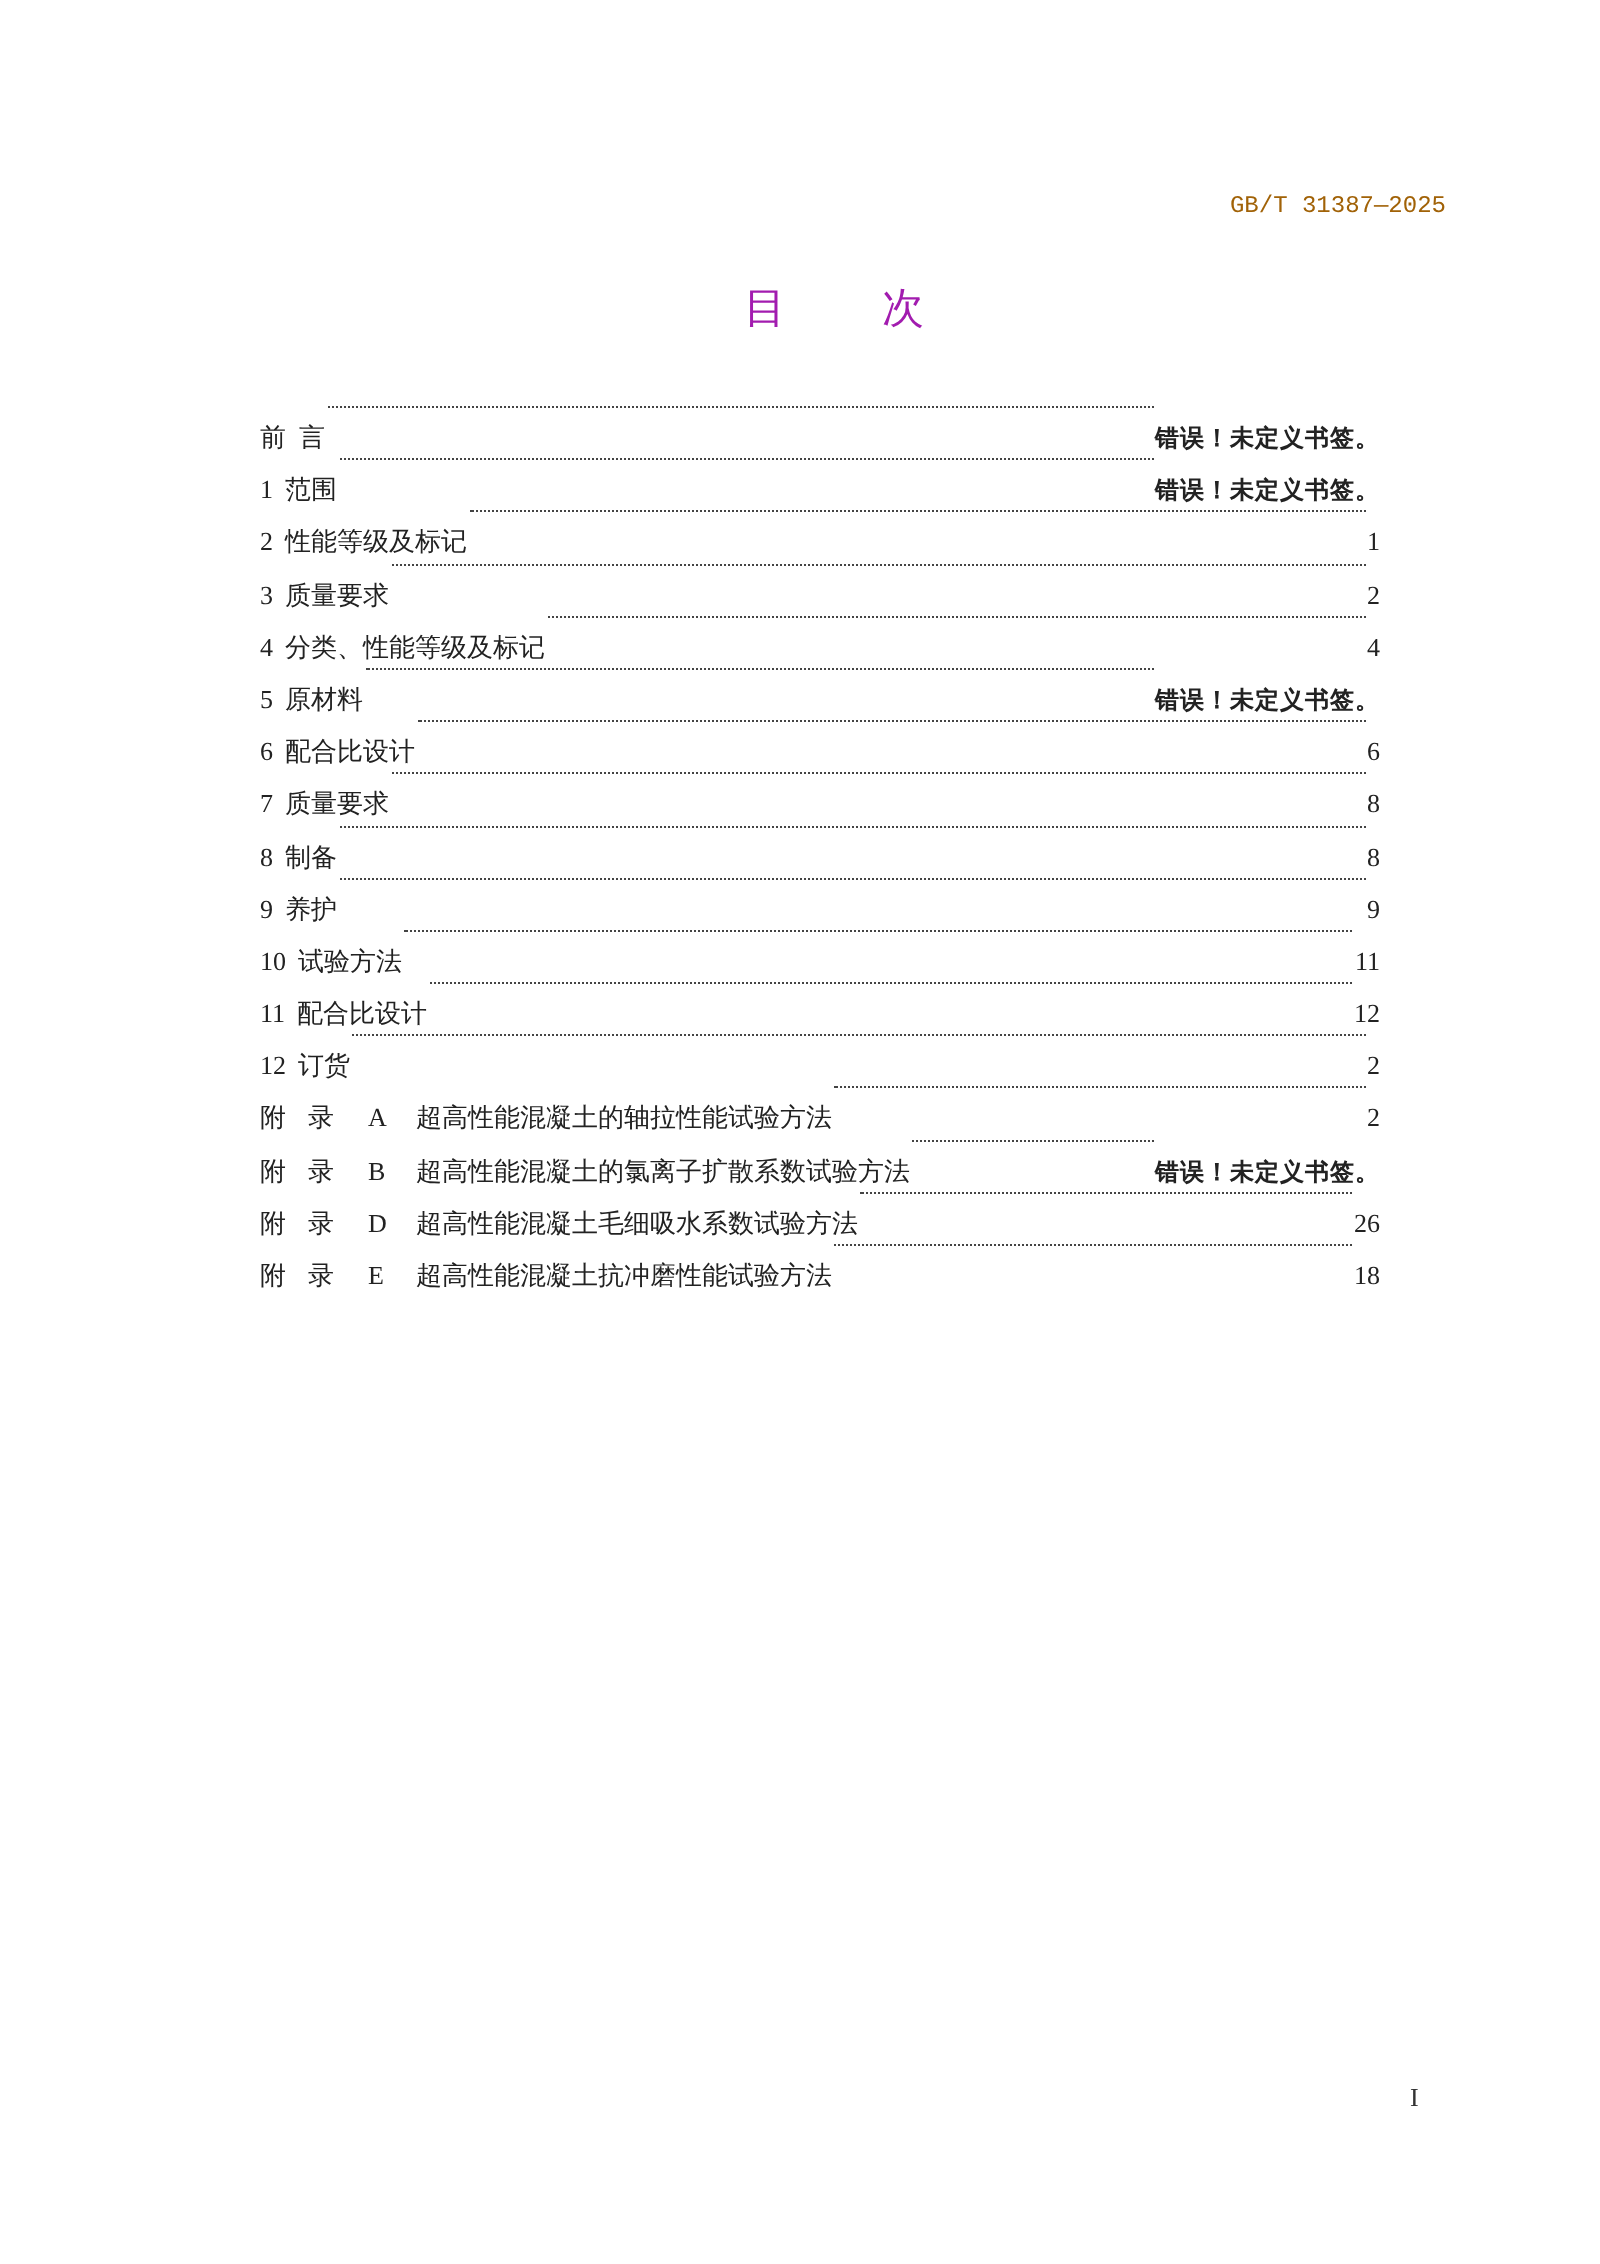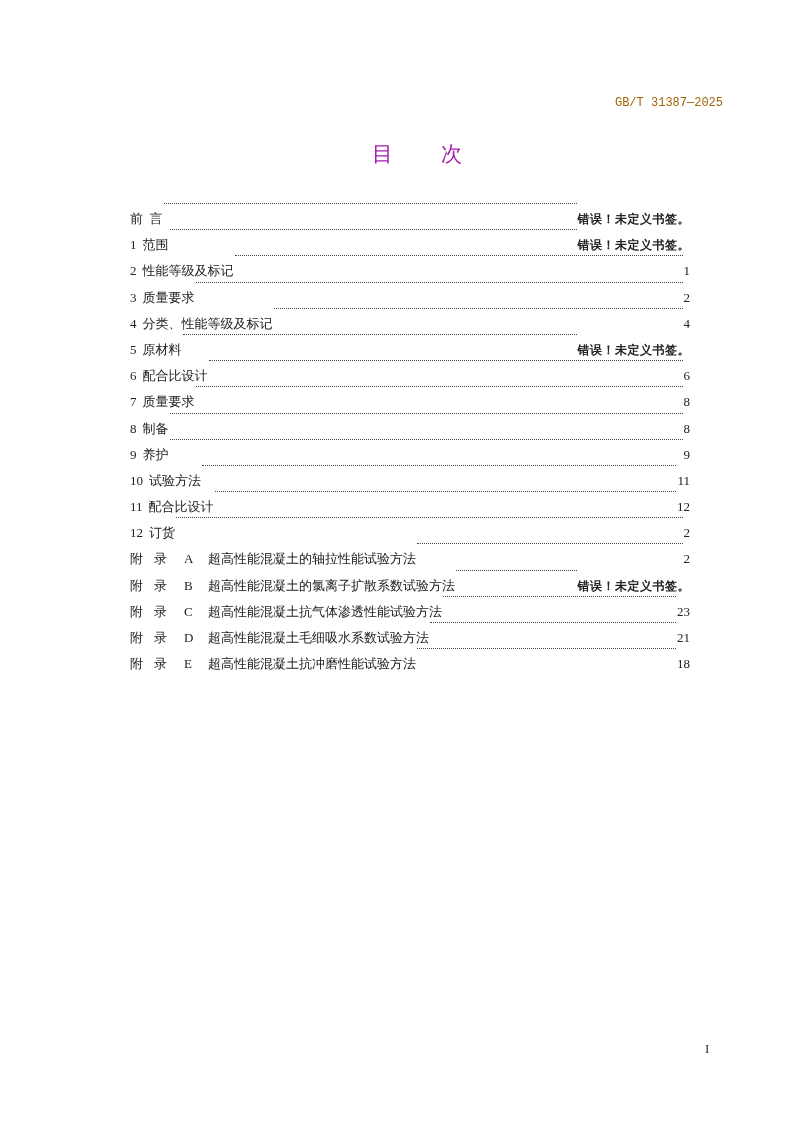--- a/index.html
+++ b/index.html
@@ -118,28 +118,23 @@
     <span class="lbl"><span class="app-a">附</span><span class="app-b">录</span><span class="app-c">A</span><span>超高性能混凝土的轴拉性能试验方法</span></span>
     <span class="dots"></span>
     <span class="pg">2</span>
   </div>
   <div class="toc-row">
     <span class="lbl"><span class="app-a">附</span><span class="app-b">录</span><span class="app-c">B</span><span>超高性能混凝土的氯离子扩散系数试验方法</span></span>
     <span class="dots"></span>
     <span class="pg err">错误！未定义书签。</span>
   </div>
   <div class="toc-row">
-    <span class="lbl"><span class="app-a">附</span><span class="app-b">录</span><span class="app-c">C</span><span>超高性能混凝土抗气体渗透性能试验方法</span></span>
-    <span class="dots"></span>
-    <span class="pg">23</span>
-  </div>
-  <div class="toc-row">
     <span class="lbl"><span class="app-a">附</span><span class="app-b">录</span><span class="app-c">D</span><span>超高性能混凝土毛细吸水系数试验方法</span></span>
     <span class="dots"></span>
-    <span class="pg">21</span>
+    <span class="pg">26</span>
   </div>
   <div class="toc-row">
     <span class="lbl"><span class="app-a">附</span><span class="app-b">录</span><span class="app-c">E</span><span>超高性能混凝土抗冲磨性能试验方法</span></span>
     <span class="dots"></span>
     <span class="pg">18</span>
   </div>
 </div>
 
 <div class="page-num">I</div>
 

